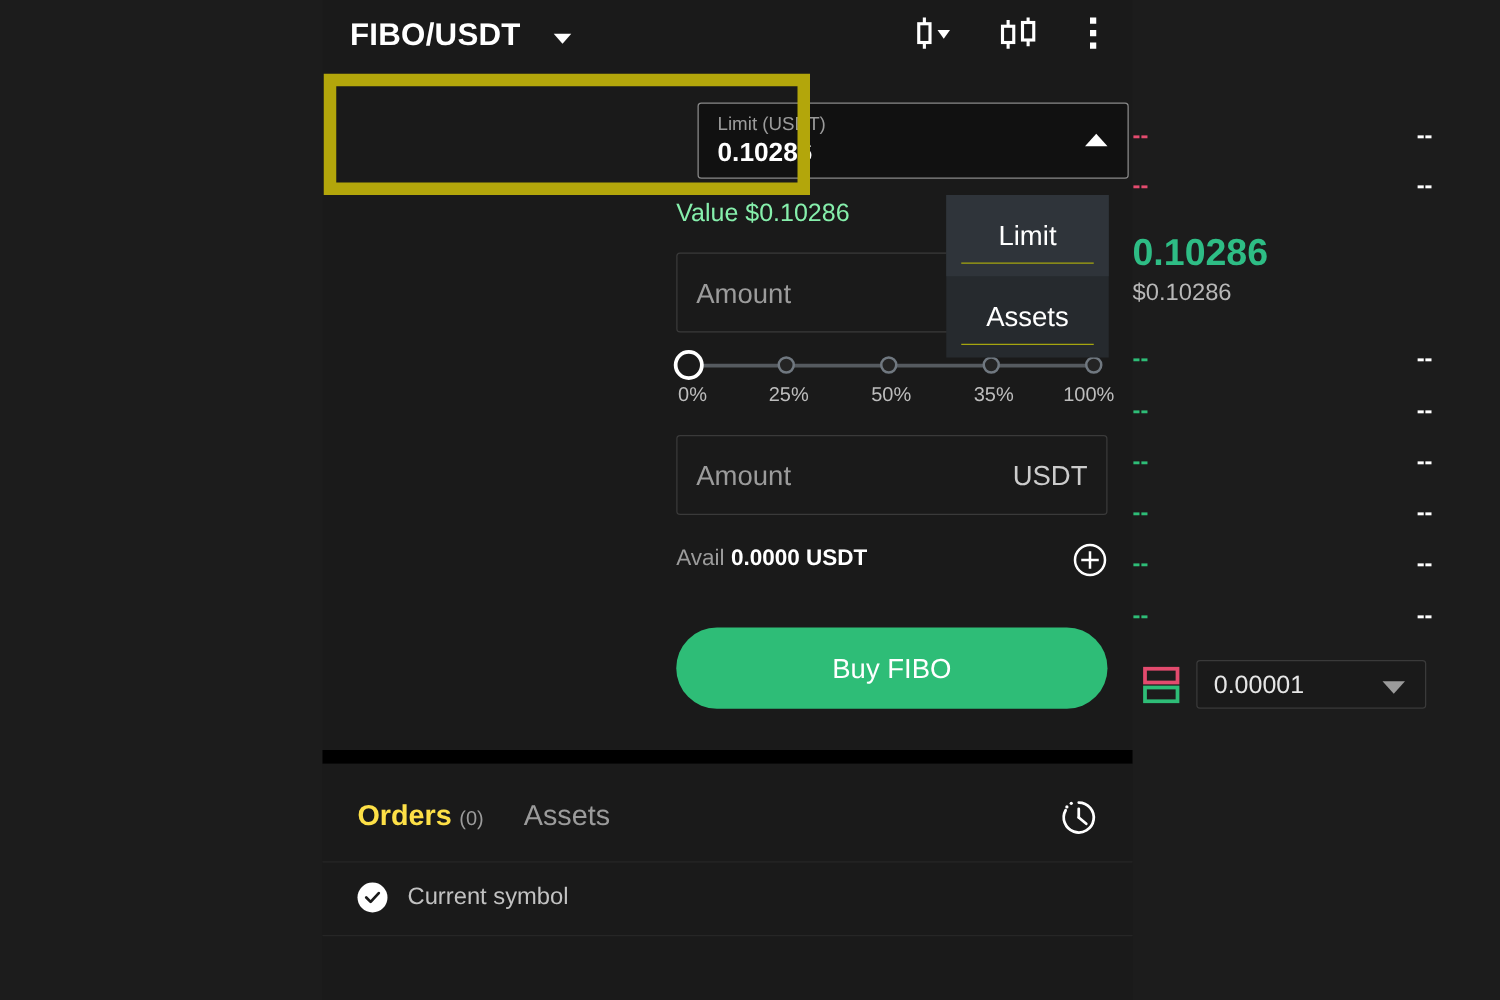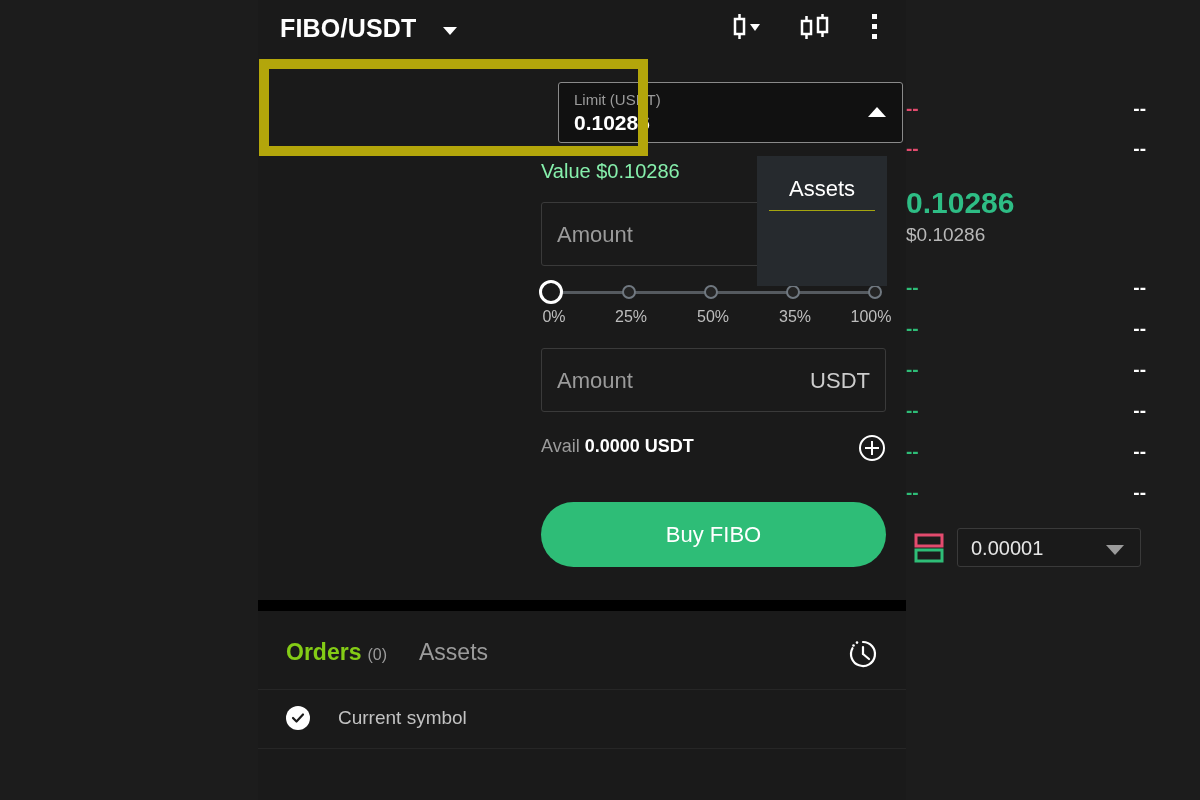--- a/index.html
+++ b/index.html
@@ -253,37 +253,37 @@
     background: #1a1a1a;
   }
   .tabs {
     position: absolute; left: 28px; top: 28px;
     display: flex; align-items: baseline; gap: 32px;
   }
   .tab {
     display: flex; align-items: baseline; gap: 6px; cursor: pointer;
   }
   .tab-label { color: #9b9b9b; font-size: 23px; }
-  .tab.active .tab-label { color: #84cc16; font-weight: bold; }
+  .tab.active .tab-label { color: #fde047; font-weight: bold; }
   .tab-count { color: #9b9b9b; font-size: 16px; }
   .hist-icon {
     position: absolute; right: 26px; top: 26px;
     cursor: pointer;
   }
   .sep-line {
     position: absolute; left: 0; top: 78px;
     width: 648px; height: 1px; background: #262626;
   }
   .filter-row {
     position: absolute; left: 0; top: 79px;
     width: 648px; height: 58px;
   }
   .chk-wrap {
     position: absolute; left: 28px; top: 16px;
-    display: flex; align-items: center; gap: 28px;
+    display: flex; align-items: center; gap: 16px;
     cursor: pointer;
   }
   .chk {
     width: 24px; height: 24px; border-radius: 50%;
     background: #ffffff;
     display: flex; align-items: center; justify-content: center;
   }
   .chk-label { color: #c2c2c2; font-size: 19px; }
   .mc-btn {
     position: absolute; right: 26px; top: 10px;
@@ -469,20 +469,21 @@
               <polyline points="2,7 5.5,10.5 12,3.5" fill="none" stroke="#1a1a1a" stroke-width="2.2" stroke-linecap="round" stroke-linejoin="round"></polyline>
             </svg>
           </span>
           <span class="chk-label">Current symbol</span>
         </div>
       </div>
       <div class="sep-line2"></div>
     </div>
 
     <div class="dd">
+      <div class="dd-item sel">Limit</div>
       <div class="dd-item">Assets</div>
     </div>
 
   </div>
 
   <div class="hl-box"></div>
 
 </div>
 
 </body></html>

